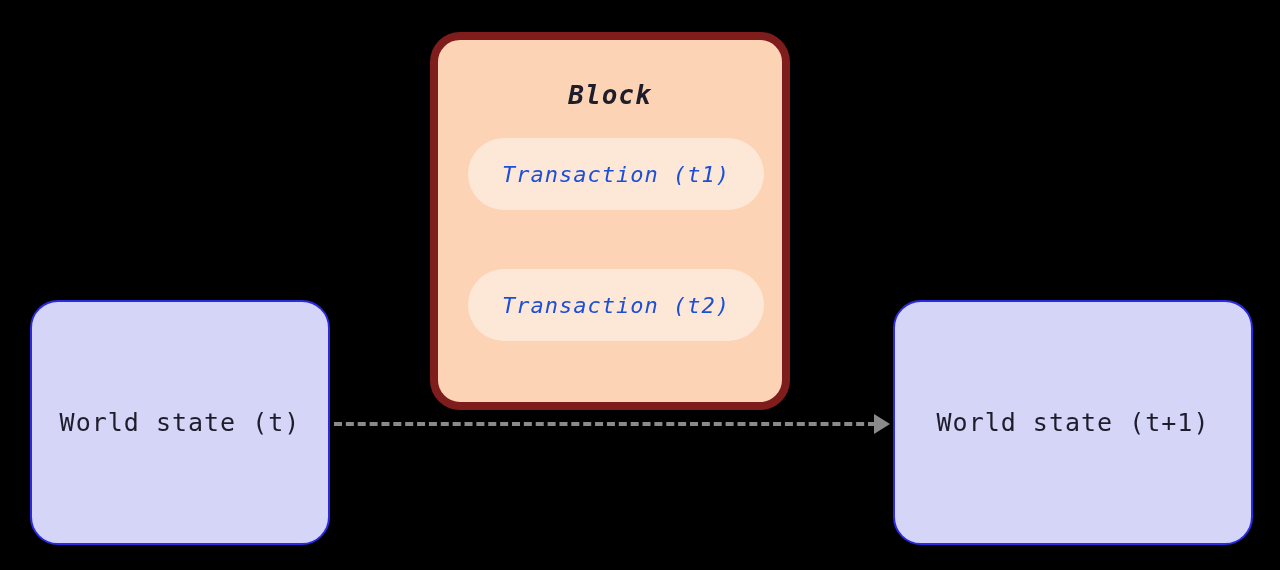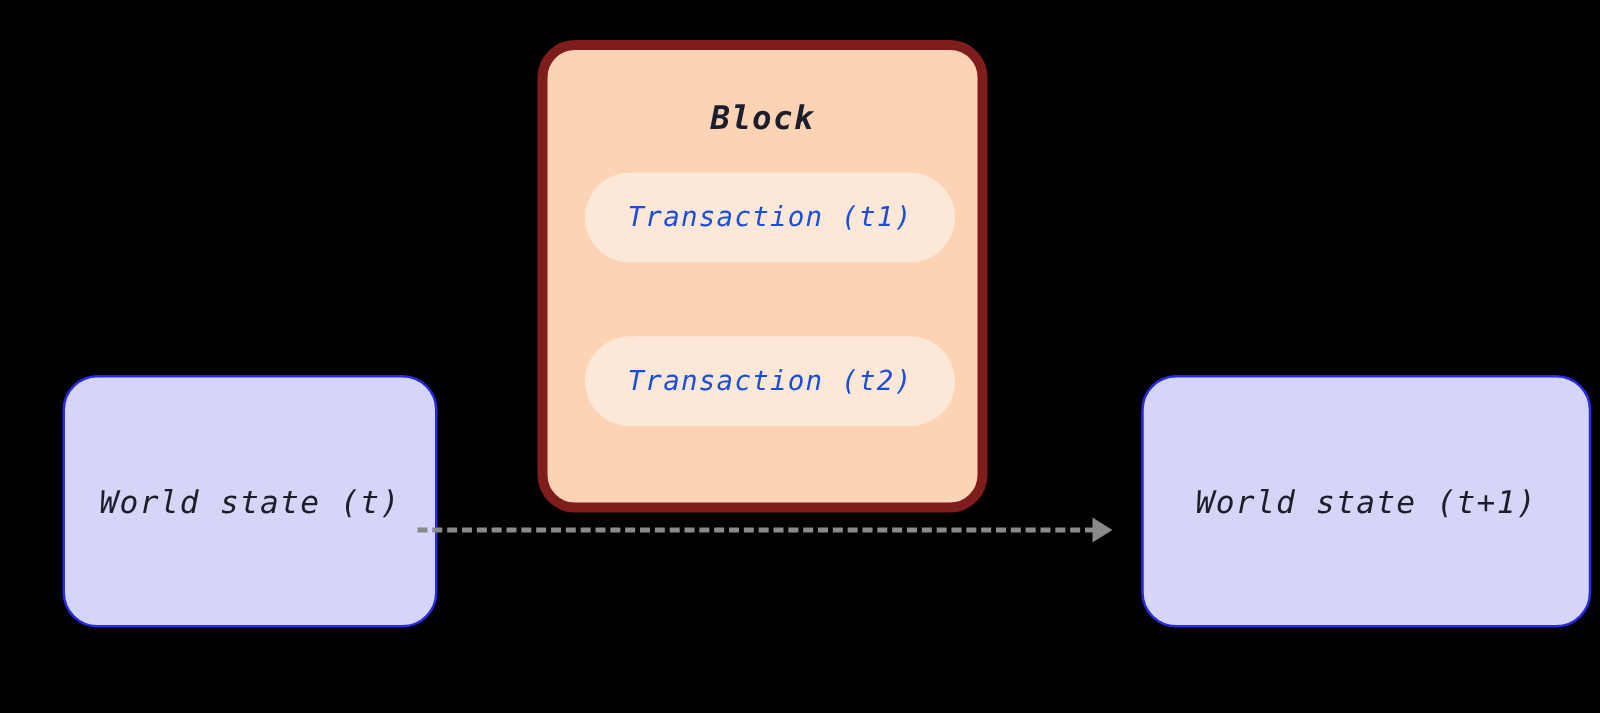--- a/index.html
+++ b/index.html
@@ -57,33 +57,31 @@
     letter-spacing: 1px;
   }
   .tx-1 { top: 98px; }
   .tx-2 { top: 188px; margin-top: 41px; }
   .tx-3 { top: 278px; }
 
   
   .state-box {
     position: absolute;
     top: 300px;
-    height: 202px;
+    height: 245px;
     background: #d5d5f8;
     border: 2px solid #2a2ae0;
     border-radius: 28px;
     box-sizing: border-box;
     display: flex;
     align-items: center;
     justify-content: center;
-    font-style: italic;
     font-size: 25px;
     color: #1d1d2b;
     letter-spacing: 1px;
-    margin-left: 20px;
   }
   .state-left {
     left: 30px;
     width: 300px;
   }
   .state-right {
     left: 893px;
     width: 360px;
     text-align: right;
   }

